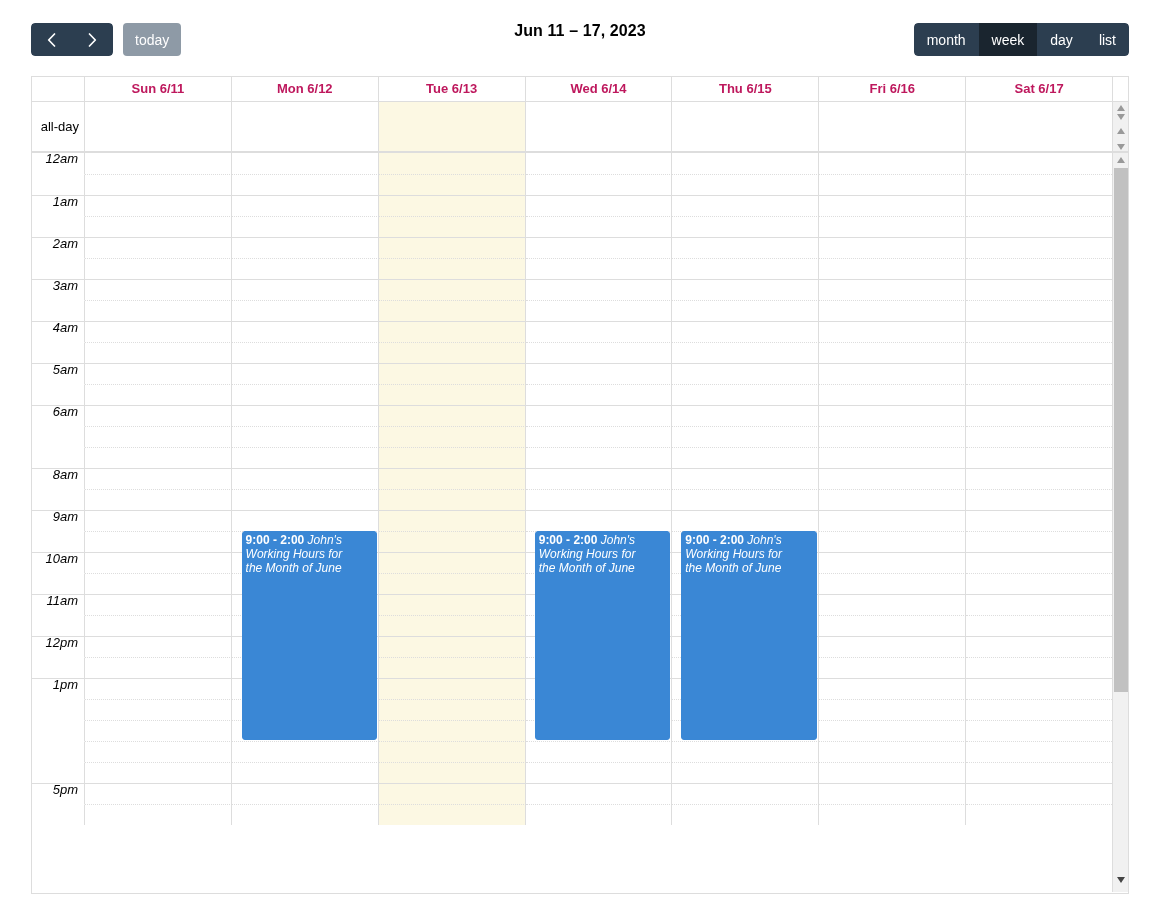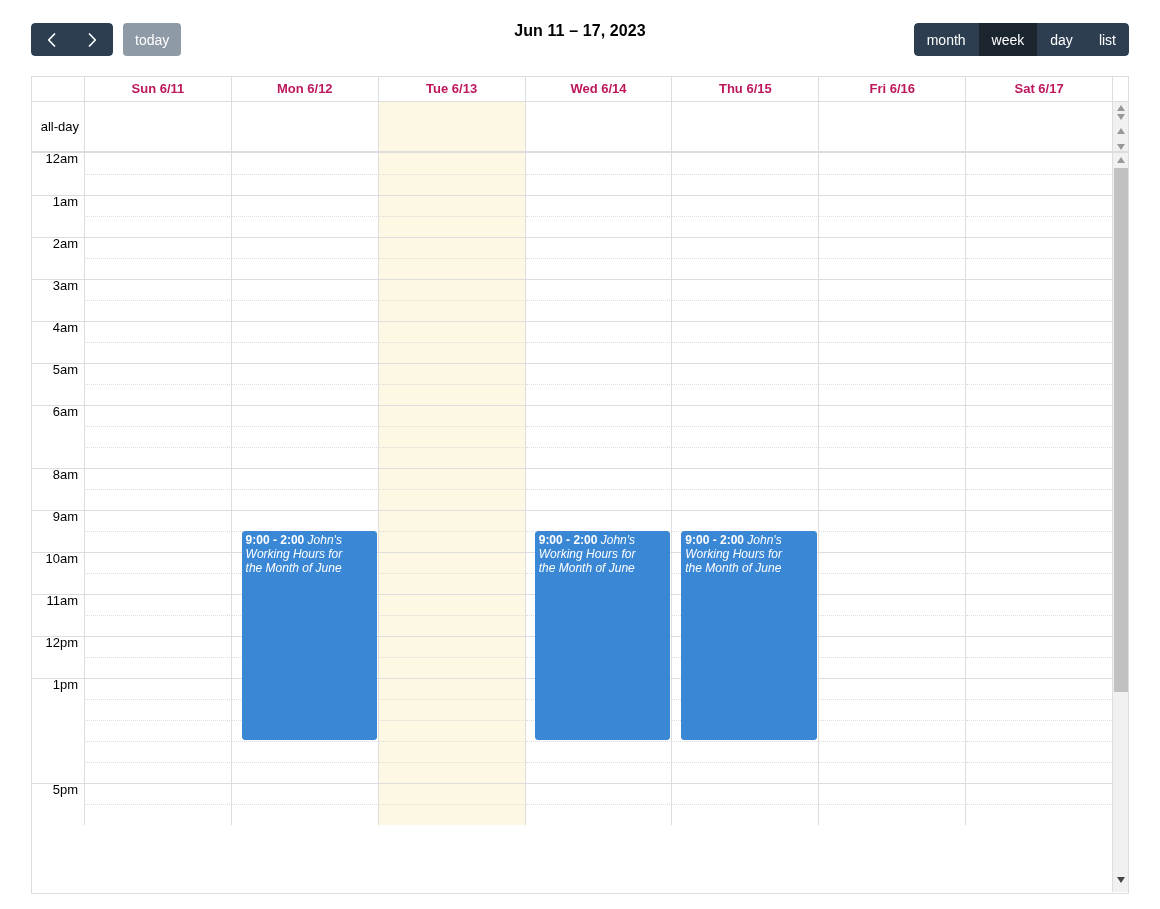--- a/index.html
+++ b/index.html
@@ -199,20 +199,21 @@
   .grid-inner {
     position: relative;
     flex: 1 1 auto;
     height: 739px;
     overflow: hidden;
   }
 
   .slots {
     position: relative;
     width: 100%;
+    font-style: italic;
   }
   .slot-row {
     display: flex;
     height: 21px;
   }
   .slot-row.minor { }
   .slot-axis {
     width: 53px;
     min-width: 53px;
     border-right: 1px solid #ddd;

